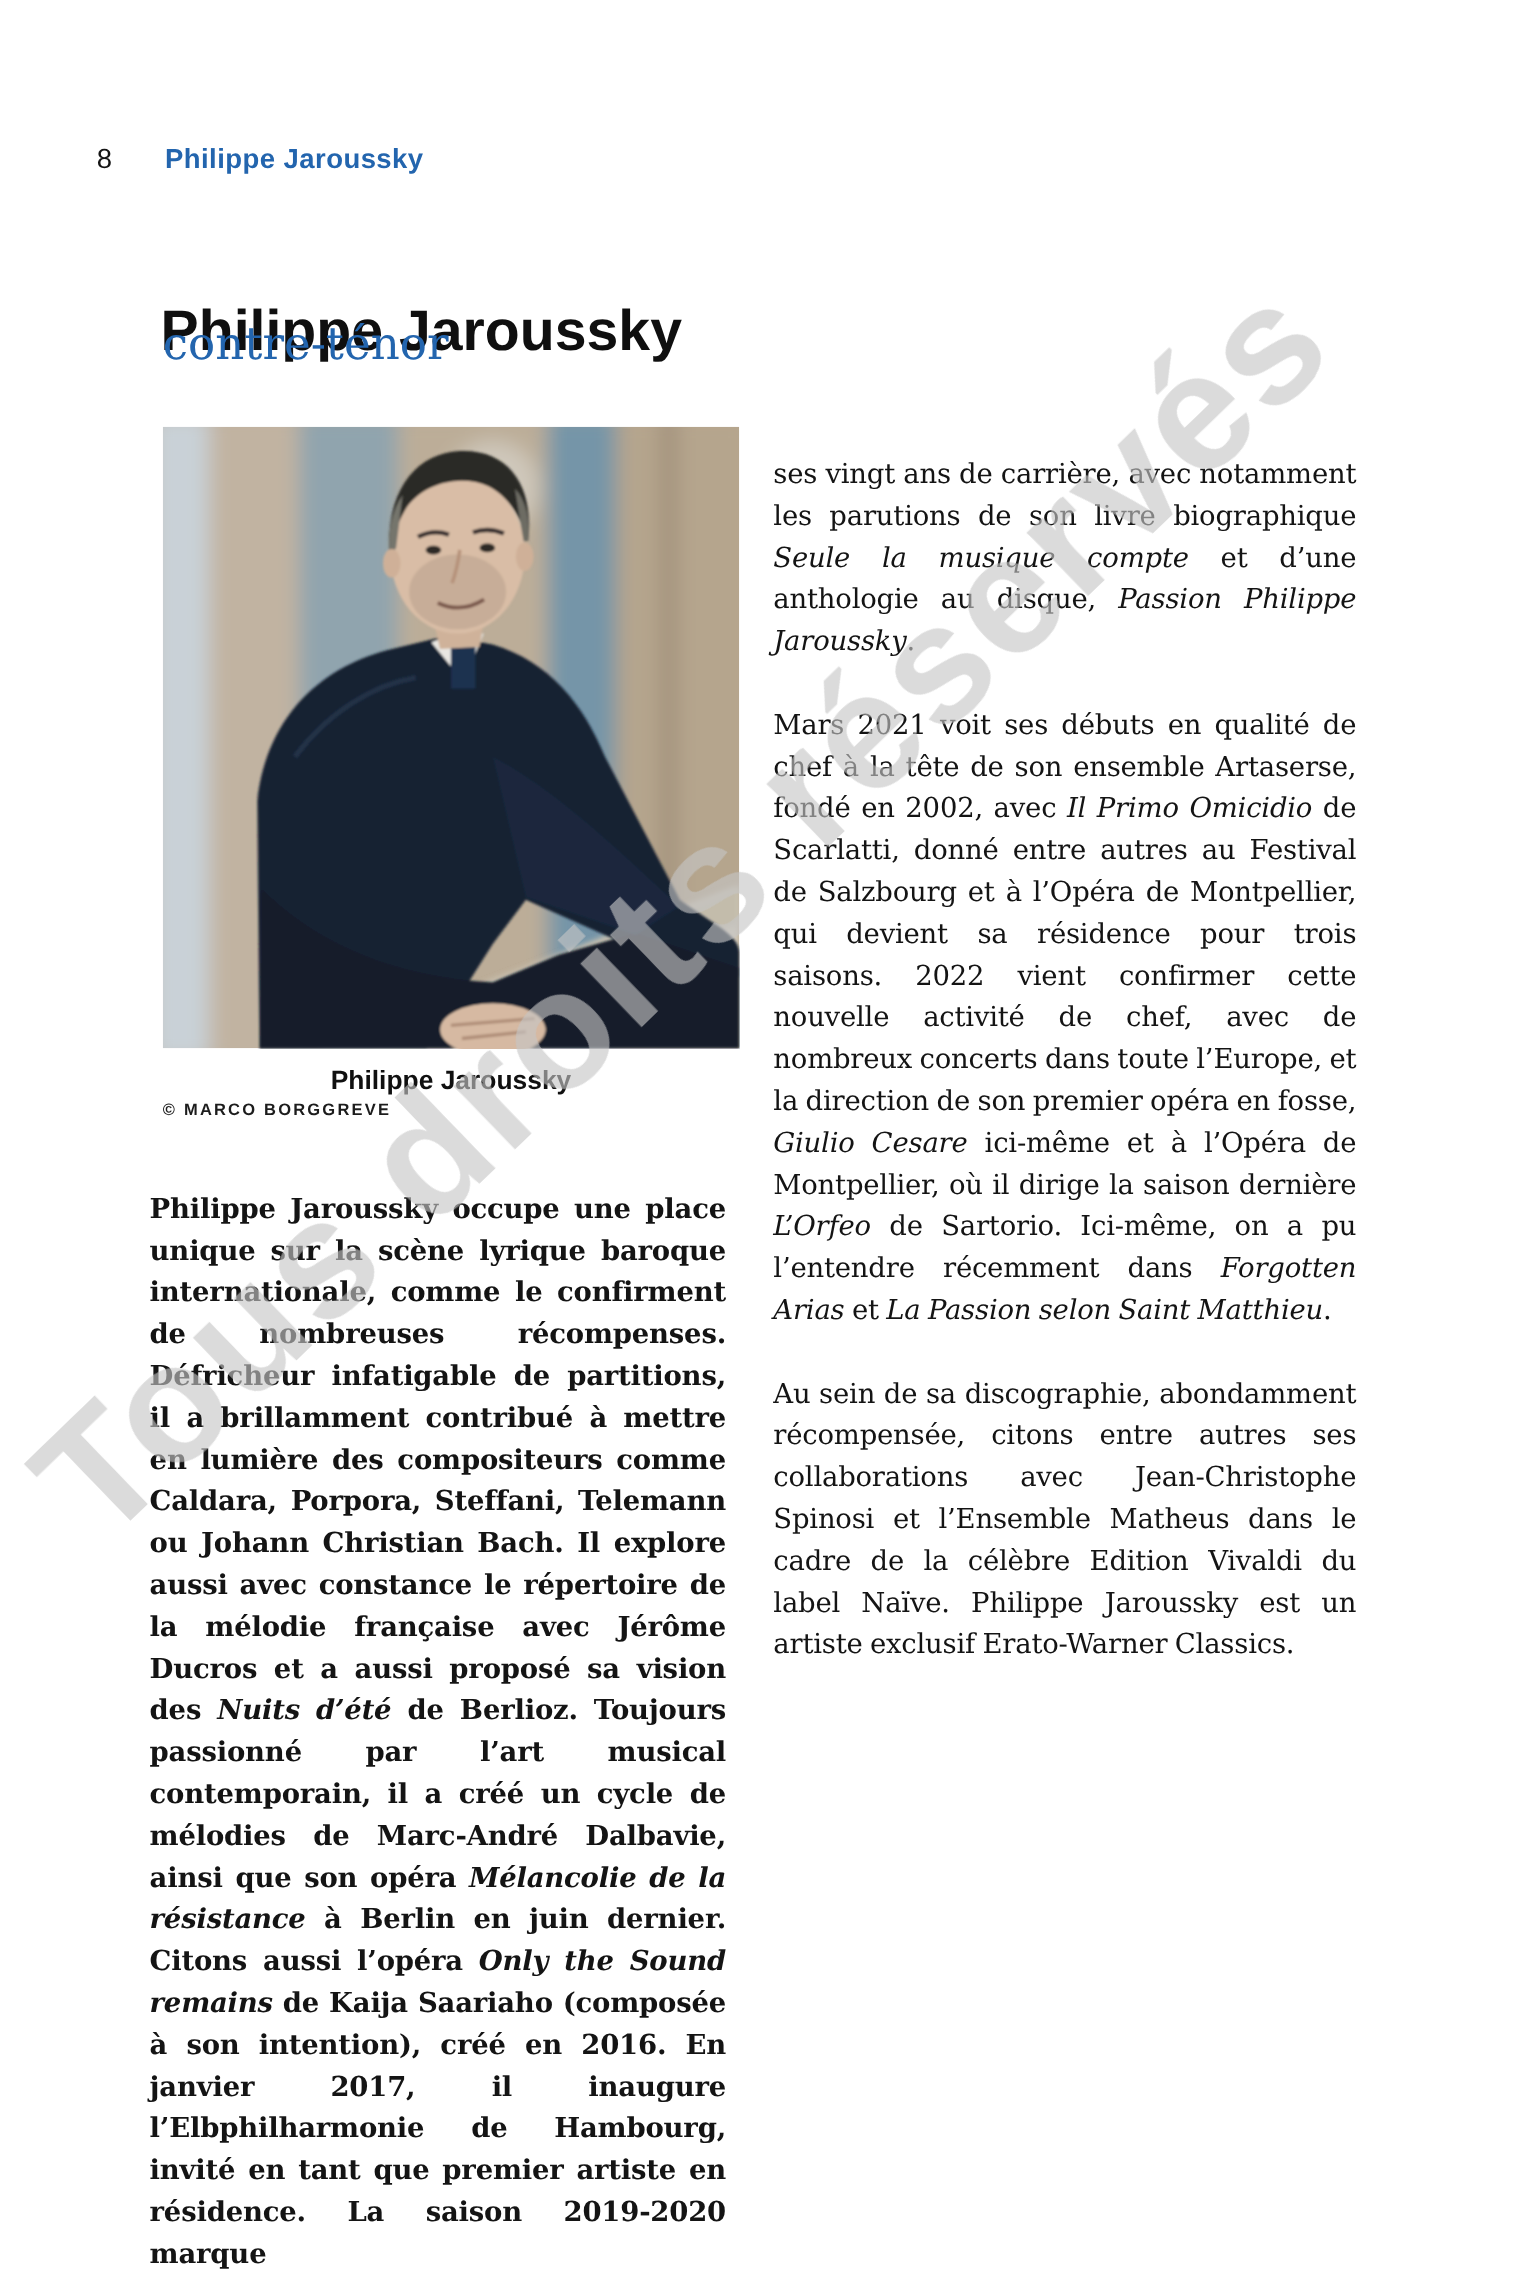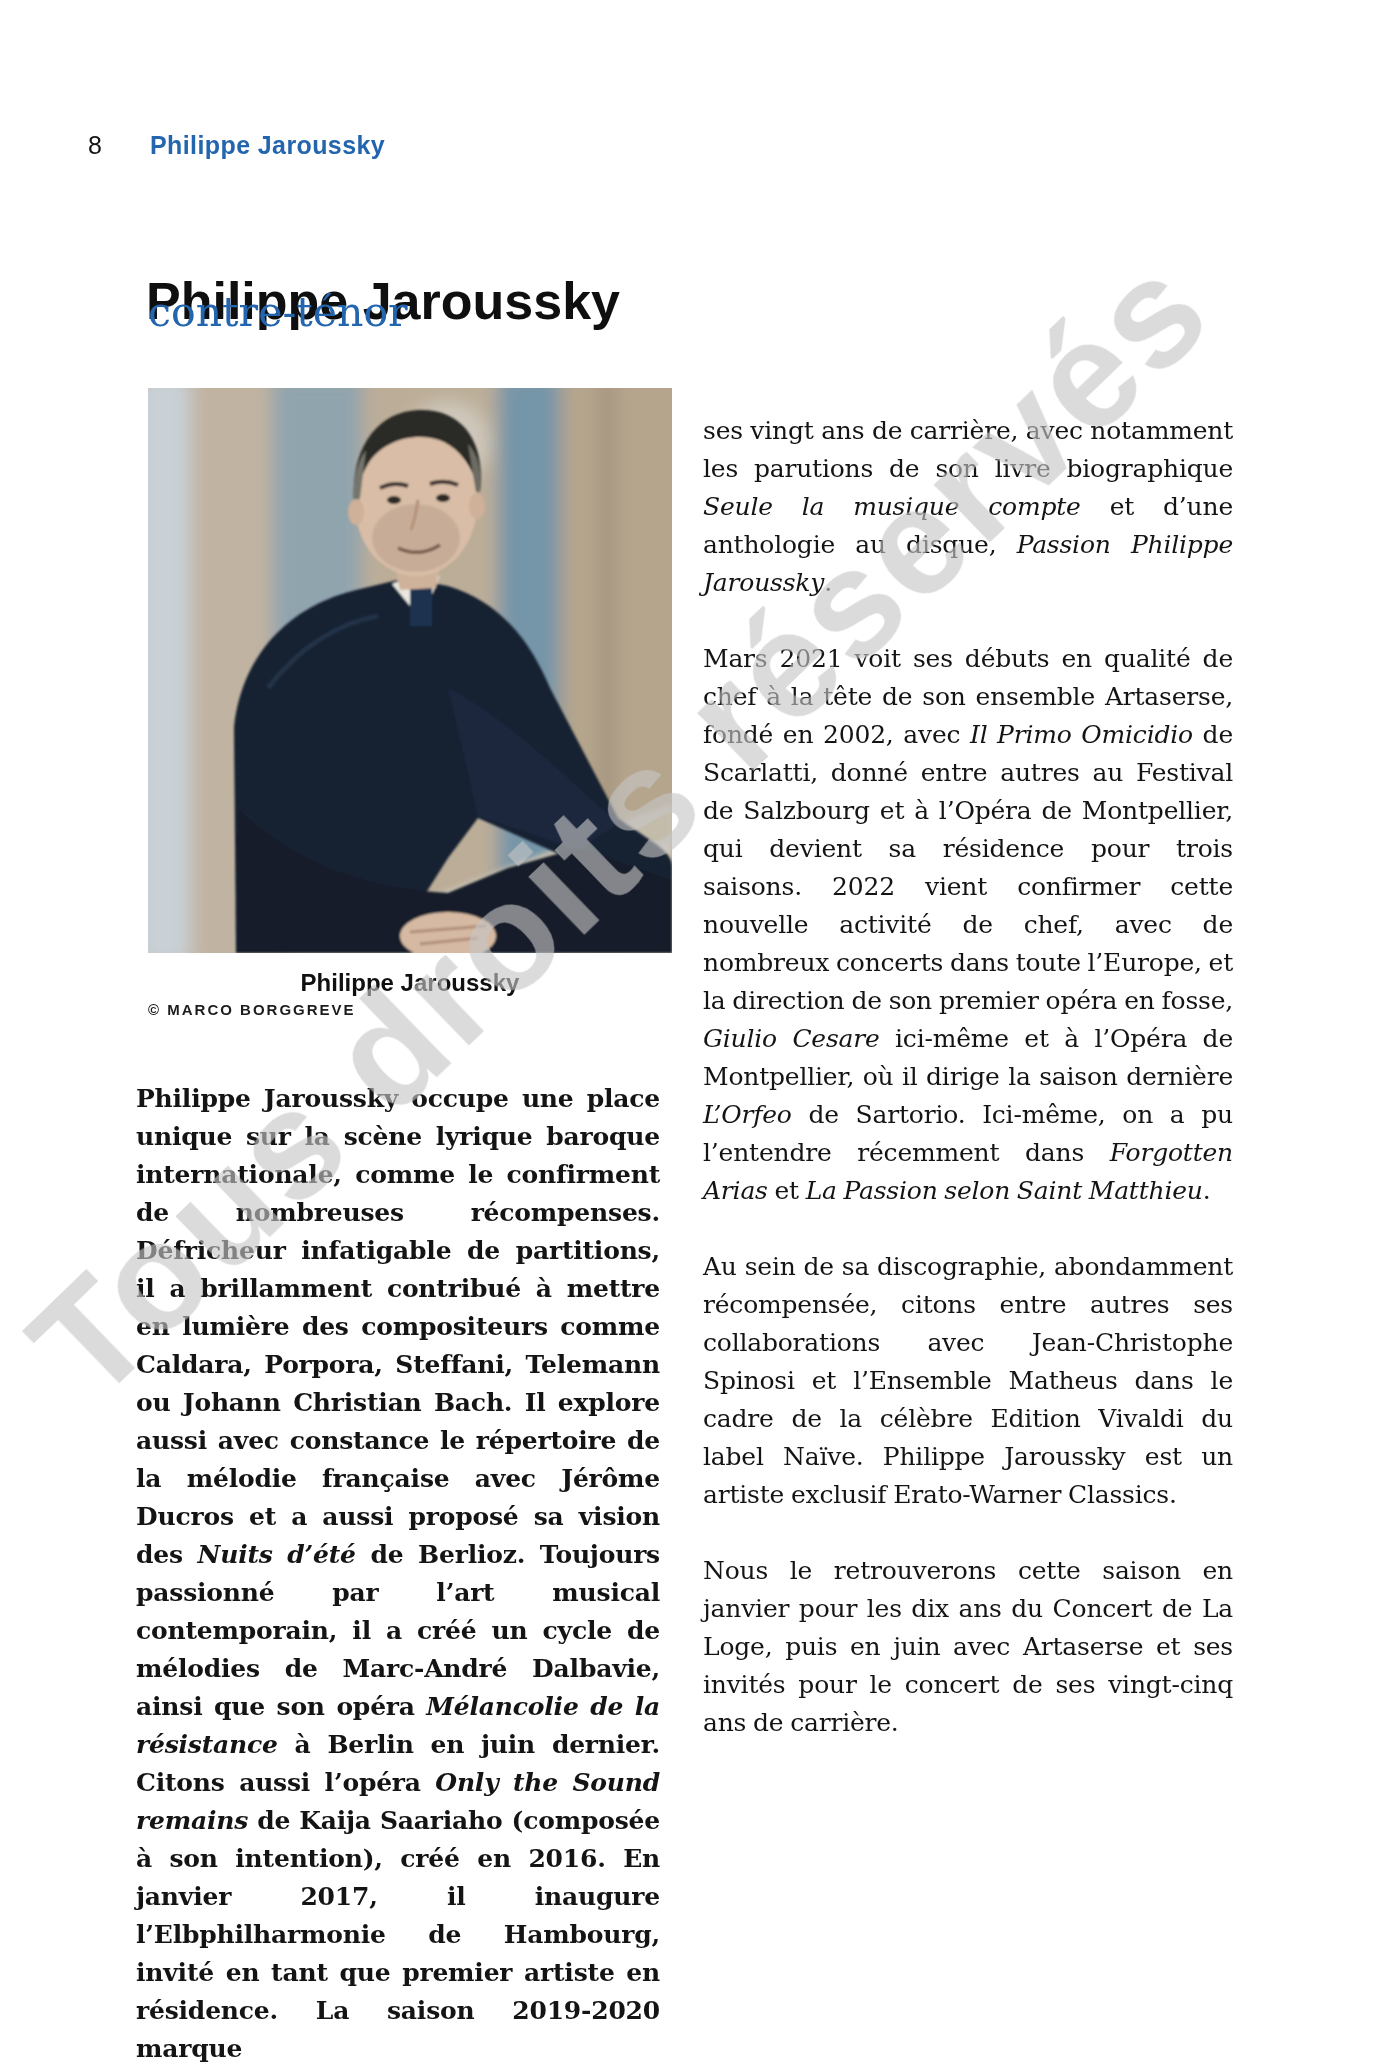--- a/index.html
+++ b/index.html
@@ -136,18 +136,17 @@
   <div class="photo-caption">Philippe Jaroussky</div>
   <div class="photo-credit">© MARCO BORGGREVE</div>
 
   <div class="col col-left">
       <p class="para"><span>Philippe Jaroussky occupe une place unique sur la scène lyrique baroque internationale, comme le confirment de nombreuses récompenses. Défricheur infatigable de partitions, il a brillamment contribué à mettre en lumière des compositeurs comme Caldara, Porpora, Steffani, Telemann ou Johann Christian Bach. Il explore aussi avec constance le répertoire de la mélodie française avec Jérôme Ducros et a aussi proposé sa vision des </span><span class="it">Nuits d’été</span><span> de Berlioz. Toujours passionné par l’art musical contemporain, il a créé un cycle de mélodies de Marc-André Dalbavie, ainsi que son opéra </span><span class="it">Mélancolie de la résistance</span><span> à Berlin en juin dernier. Citons aussi l’opéra </span><span class="it">Only the Sound remains</span><span> de Kaija Saariaho (composée à son intention), créé en 2016. En janvier 2017, il inaugure l’Elbphilharmonie de Hambourg, invité en tant que premier artiste en résidence. La saison 2019-2020 marque</span></p>
     </div>
   <div class="col col-right">
       <p class="para"><span>ses vingt ans de carrière, avec notamment les parutions de son livre biographique </span><span class="it">Seule la musique compte</span><span> et d’une anthologie au disque, </span><span class="it">Passion Philippe Jaroussky</span><span>.</span></p>
       <p class="para"><span>Mars 2021 voit ses débuts en qualité de chef à la tête de son ensemble Artaserse, fondé en 2002, avec </span><span class="it">Il Primo Omicidio</span><span> de Scarlatti, donné entre autres au Festival de Salzbourg et à l’Opéra de Montpellier, qui devient sa résidence pour trois saisons. 2022 vient confirmer cette nouvelle activité de chef, avec de nombreux concerts dans toute l’Europe, et la direction de son premier opéra en fosse, </span><span class="it">Giulio Cesare</span><span> ici-même et à l’Opéra de Montpellier, où il dirige la saison dernière </span><span class="it">L’Orfeo</span><span> de Sartorio. Ici-même, on a pu l’entendre récemment dans </span><span class="it">Forgotten Arias</span><span> et </span><span class="it">La Passion selon Saint Matthieu</span><span>.</span></p>
       <p class="para"><span>Au sein de sa discographie, abondamment récompensée, citons entre autres ses collaborations avec Jean-Christophe Spinosi et l’Ensemble Matheus dans le cadre de la célèbre Edition Vivaldi du label Naïve. Philippe Jaroussky est un artiste exclusif Erato-Warner Classics.</span></p>
-      <p class="para"><span>Nous le retrouverons cette saison en janvier pour les dix ans du Concert de La Loge, puis en juin avec Artaserse et ses invités pour le concert de ses vingt-cinq ans de carrière.</span></p>
     </div>
 
   <div class="watermark">Tous droits réservés</div>
 
 </div>
 
 </body></html>

